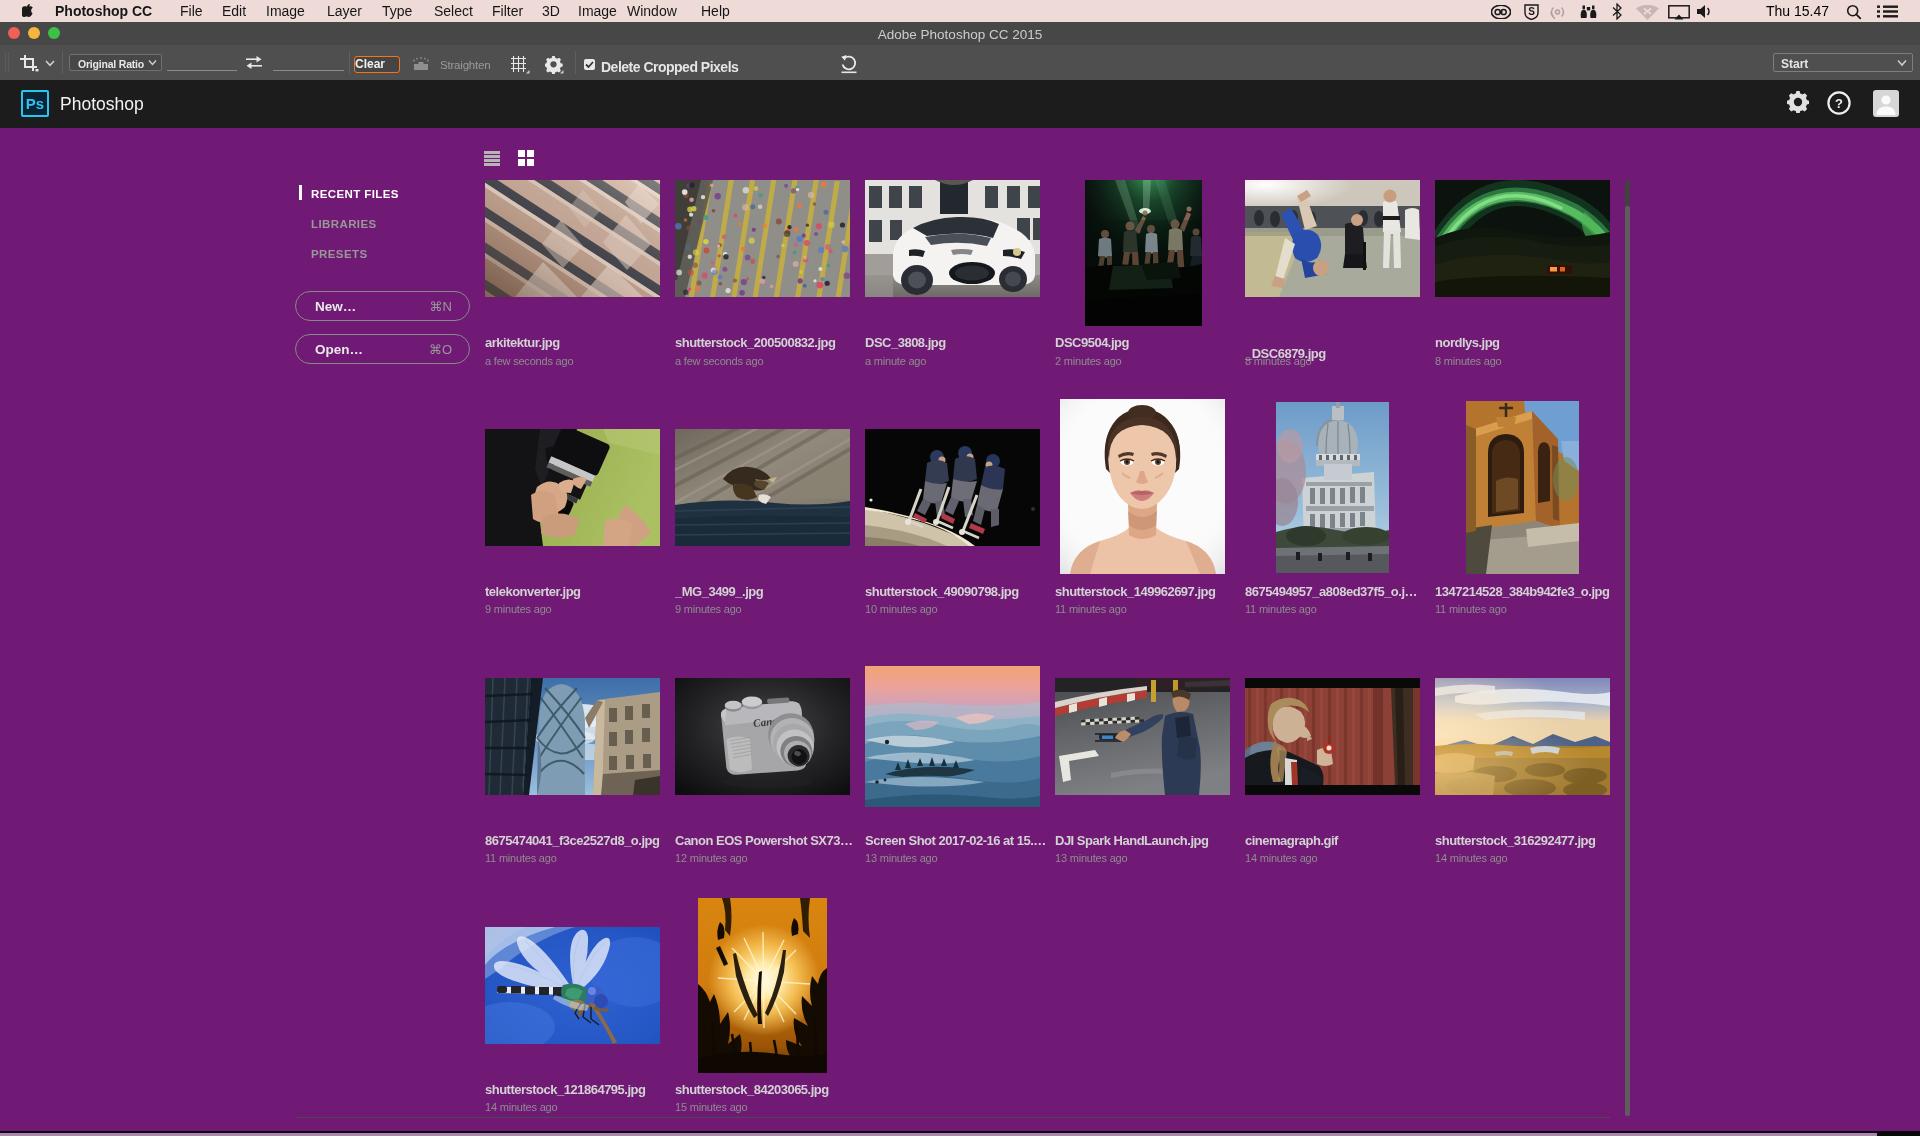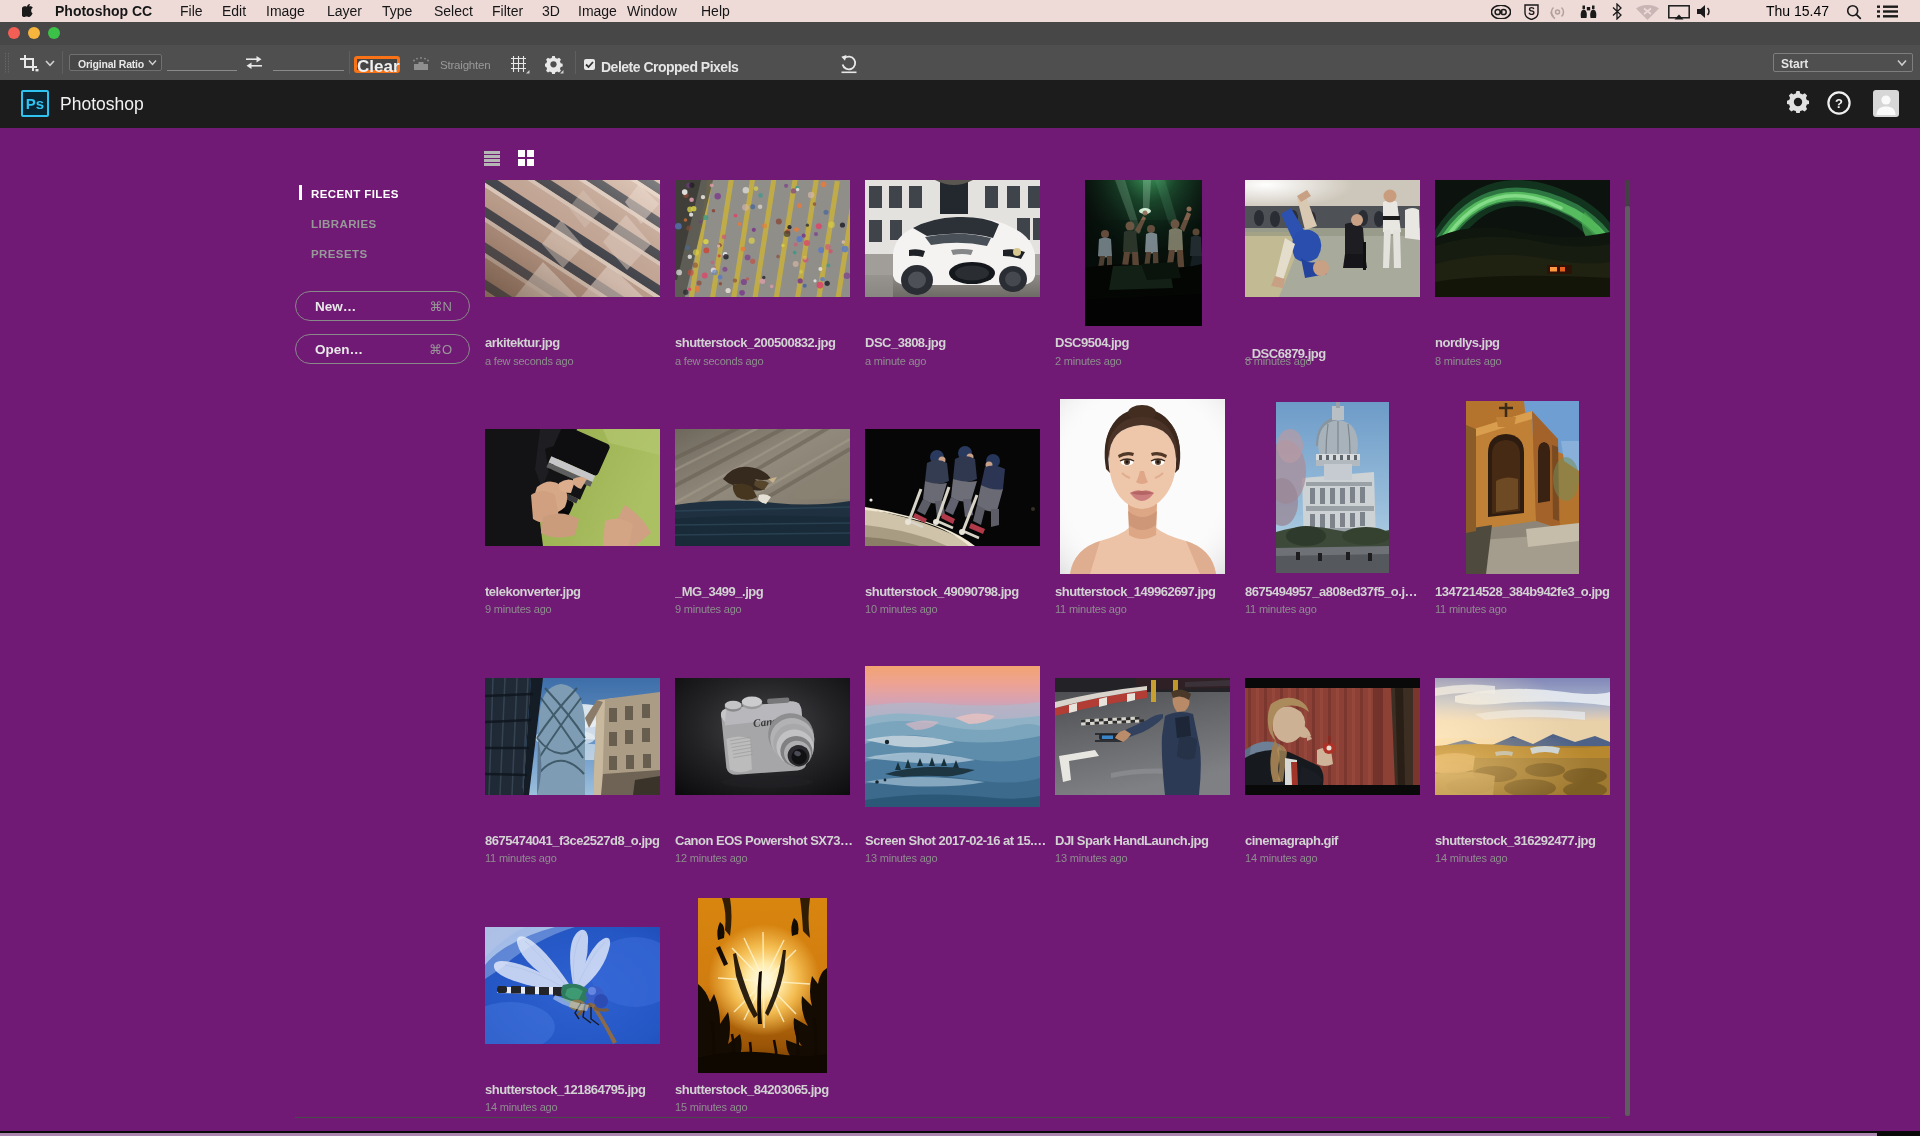--- a/index.html
+++ b/index.html
@@ -106,20 +106,21 @@
       <rect x="0" y="10.1" width="3" height="2.4"></rect>
         <rect x="6" y="10.1" width="15" height="2.4"></rect>
     </g>
   </svg>
 </div>
 
 <div class="titlebar">
   <div class="tl" style="left:8px;  top:5px; background:#f35e55;"></div>
   <div class="tl" style="left:28px; top:5px; background:#f6b53c;"></div>
   <div class="tl" style="left:48px; top:5px; background:#3bc148;"></div>
+  <div style="position:absolute; top:5px; width:100%; text-align:center; color:#cccccc; font-size:13.5px;">Adobe Photoshop CC 2015</div>
 </div>
 
 <div class="optionsbar">
 
   <svg style="position:absolute;left:4px;top:8px;" width="6" height="20" viewBox="0 0 6 20">
     <g stroke="#6a6a6a" stroke-width="1" stroke-dasharray="1.2,1.4">
       <line x1="1.5" y1="0" x2="1.5" y2="20"></line>
         <line x1="4.5" y1="0" x2="4.5" y2="20"></line>
     </g>
   </svg>
@@ -149,21 +150,21 @@
     <g stroke="#e8e8e8" stroke-width="1.6" fill="#e8e8e8">
       <path d="M0 3.2 L11 3.2" fill="none"></path>
       <path d="M10.5 0 L15.5 3.2 L10.5 6.4z" stroke="none"></path>
       <path d="M5 9.8 L16 9.8" fill="none"></path>
       <path d="M5.5 6.6 L0.5 9.8 L5.5 13z" stroke="none"></path>
     </g>
   </svg>
   <div style="position:absolute;left:273px;top:25px;width:71px;height:1px;background:#8a8a8a;"></div>
   <div style="position:absolute;left:349px;top:6px;width:1px;height:23px;background:#5f5f5f;"></div>
 
-  <div style="position:absolute;left:354px;top:11px;width:46px;height:17px;background:#454545;border:3px solid #f97316;border-radius:3px;text-align:right;line-height:15px;color:#efefef;font-size:17px;font-weight:700;">Clear</div>
+  <div style="position:absolute;left:354px;top:11px;width:46px;height:17px;background:#454545;border:1px solid #f97316;border-radius:3px;text-align:left;line-height:15px;color:#efefef;font-size:12px;font-weight:700;">Clear</div>
 
   <svg style="position:absolute;left:412px;top:12px;" width="18" height="14" viewBox="0 0 18 14">
     <rect x="2" y="7" width="14" height="6" fill="#8f8f8f"></rect>
     <rect x="6.5" y="5" width="5" height="4" fill="#8f8f8f"></rect>
     <g fill="#8f8f8f">
       <circle cx="2" cy="3.5" r="0.9"></circle>
         <circle cx="5" cy="1.6" r="0.9"></circle>
       <circle cx="9" cy="0.9" r="0.9"></circle>
         <circle cx="13" cy="1.6" r="0.9"></circle>
         <circle cx="16" cy="3.5" r="0.9"></circle>

